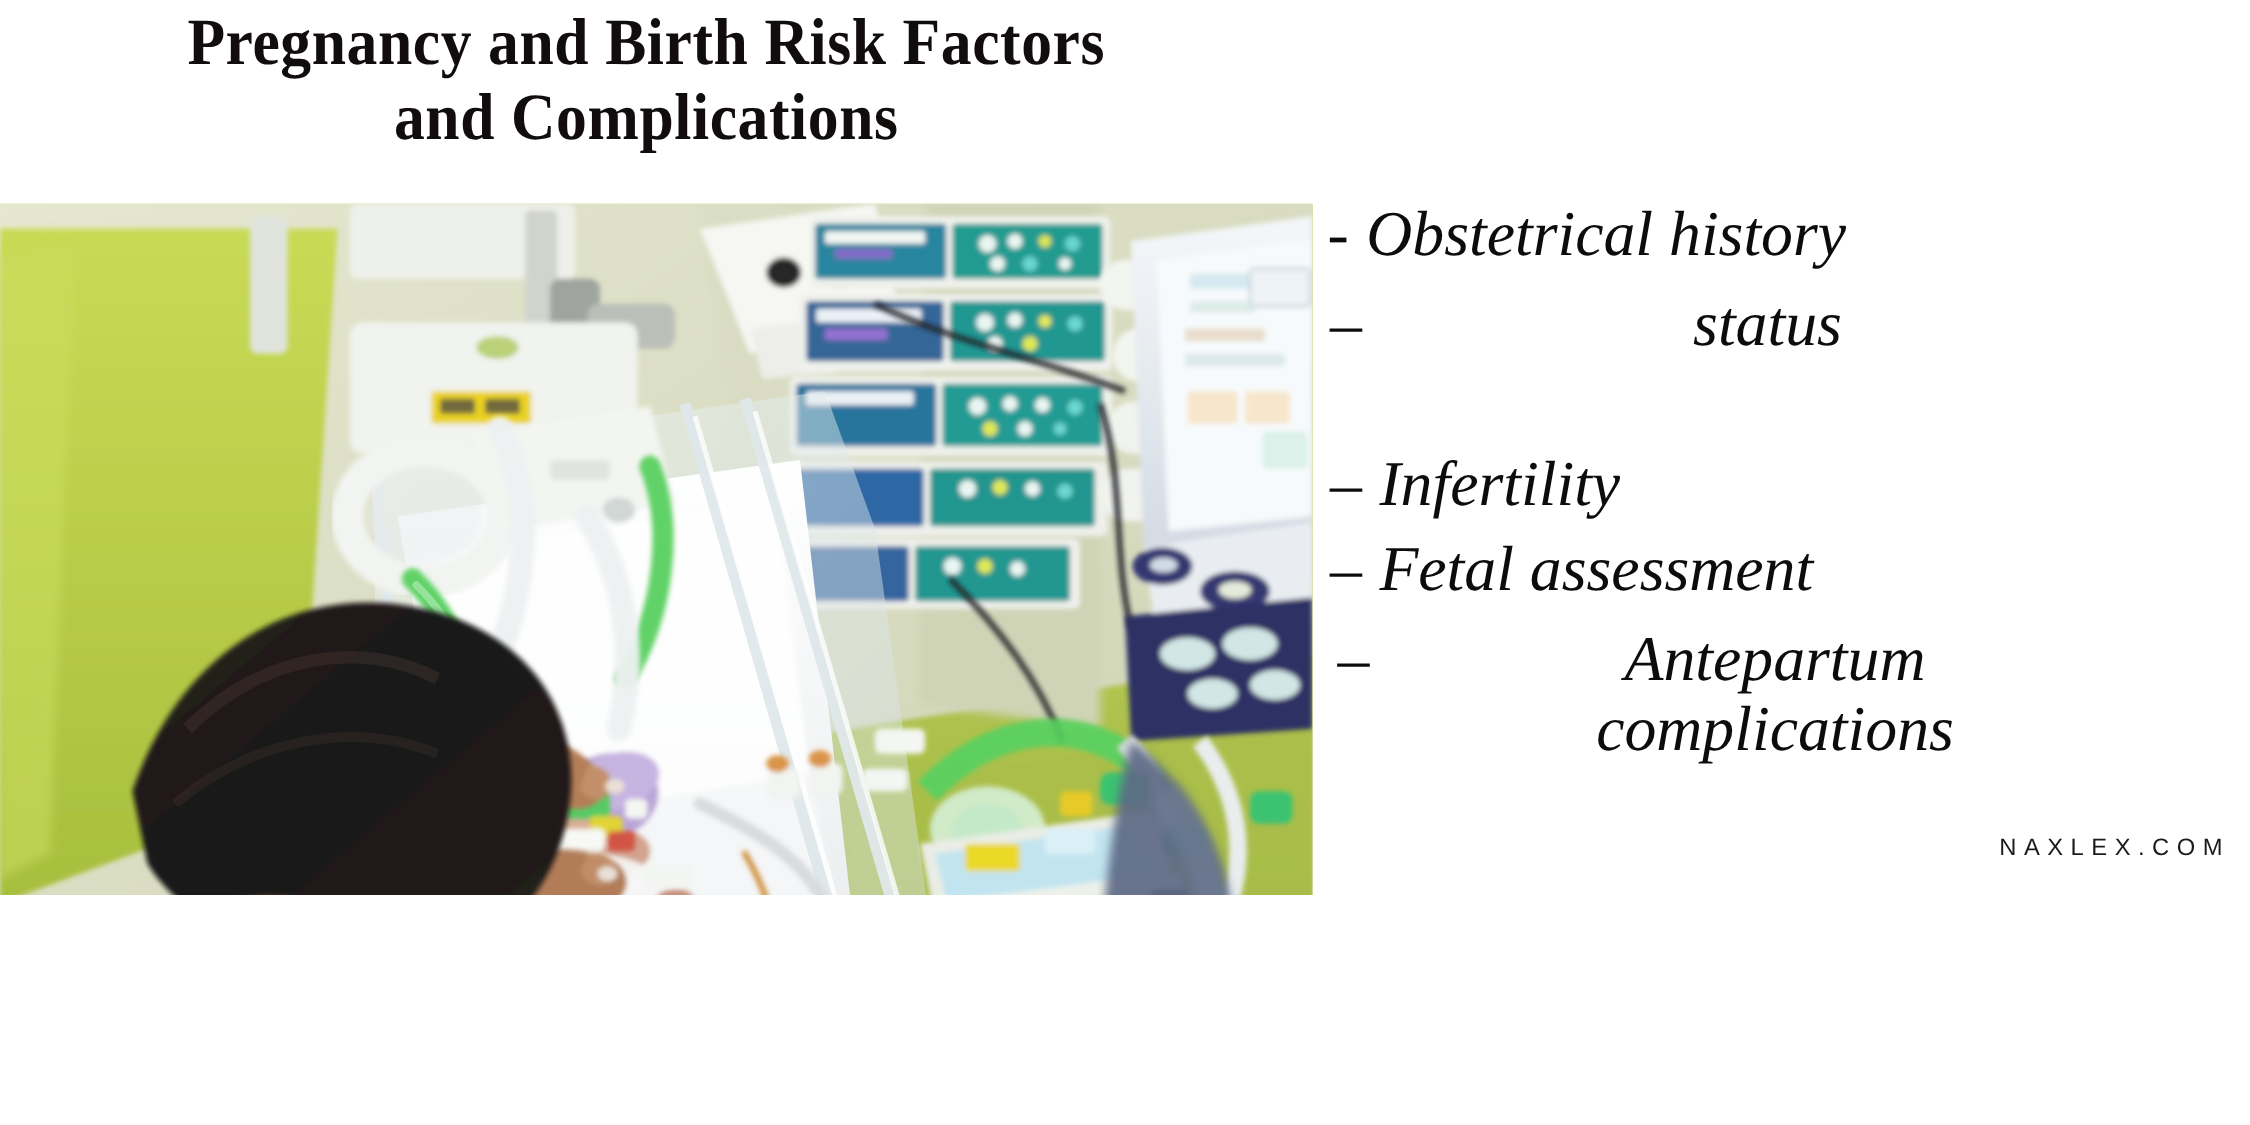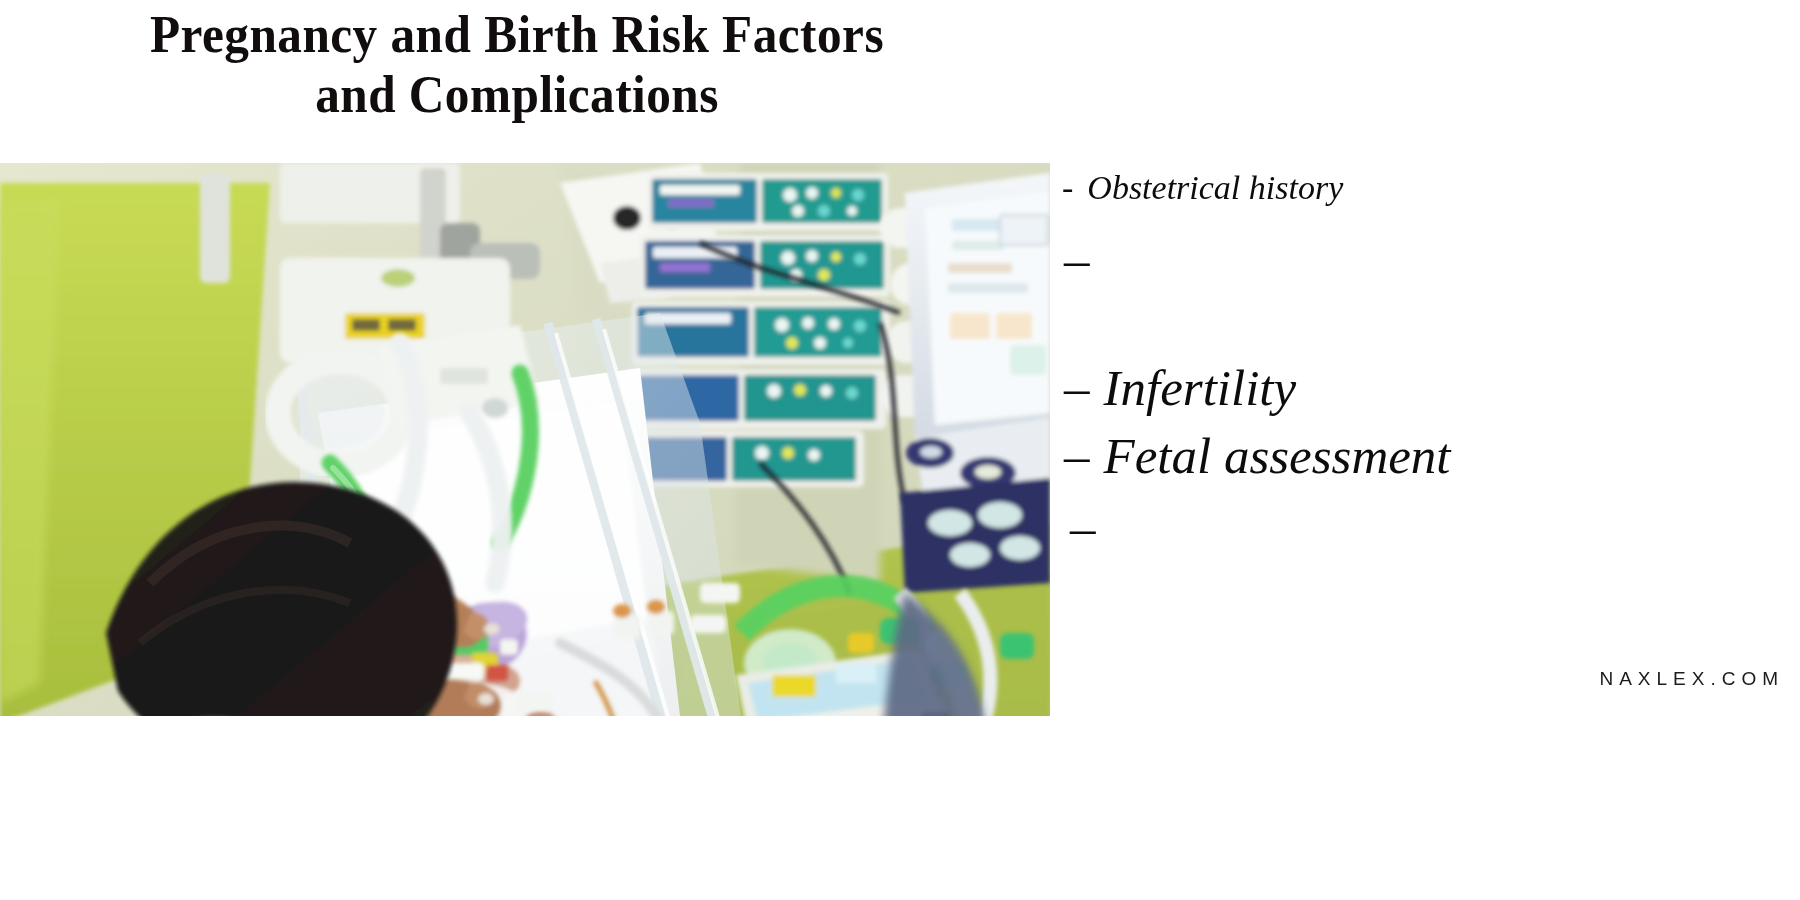--- a/index.html
+++ b/index.html
@@ -46,21 +46,21 @@
   }
   .bullet{
     position:absolute;
     font-family:"Liberation Serif", serif;
     font-style:italic;
     color:#0d0b0b;
     font-size:50px;
     line-height:56px;
     white-space:nowrap;
   }
-  .b1{left:12px; top:10px;   font-size:34px;}
+  .b1{left:12px; top:10px;   font-size:51px;}
   .b2{left:14px; top:82px;   font-size:51px; text-align:center; width:700px; white-space:normal;}
   .b2 .dash{position:absolute;left:0;top:0;}
   .b2 .txt{display:inline-block;margin-left:40px;}
   .b3{left:14px; top:210px;  font-size:51px;}
   .b4{left:14px; top:278px;  font-size:51px;}
   .b5{left:20px; top:350px;  font-size:51px; width:700px; white-space:normal; text-align:center;}
   .b5 .dash{position:absolute;left:0;top:0;}
 
   .dashmark{display:inline-block;margin-right:14px;}
 
@@ -433,31 +433,34 @@
   </div>
 
   <div class="bullets">
 
     <div class="bullet b1">
       <span class="dashmark">-</span><span>Obstetrical history</span>
     </div>
 
     <div class="bullet b2">
       <span class="dash">–</span>
+      <div>status</div>
     </div>
 
     <div class="bullet b4">
       <span class="dashmark">–</span><span>Fetal assessment</span>
     </div>
 
     <div class="bullet b3">
       <span class="dashmark">–</span><span>Infertility</span>
     </div>
 
     <div class="bullet b5">
       <span class="dash">–</span>
+      <span class="txt">Antepartum</span>
+      <div>complications</div>
     </div>
 
   </div>
 
   <div class="watermark">NAXLEX.COM</div>
 
 </div>
 
 </body></html>

